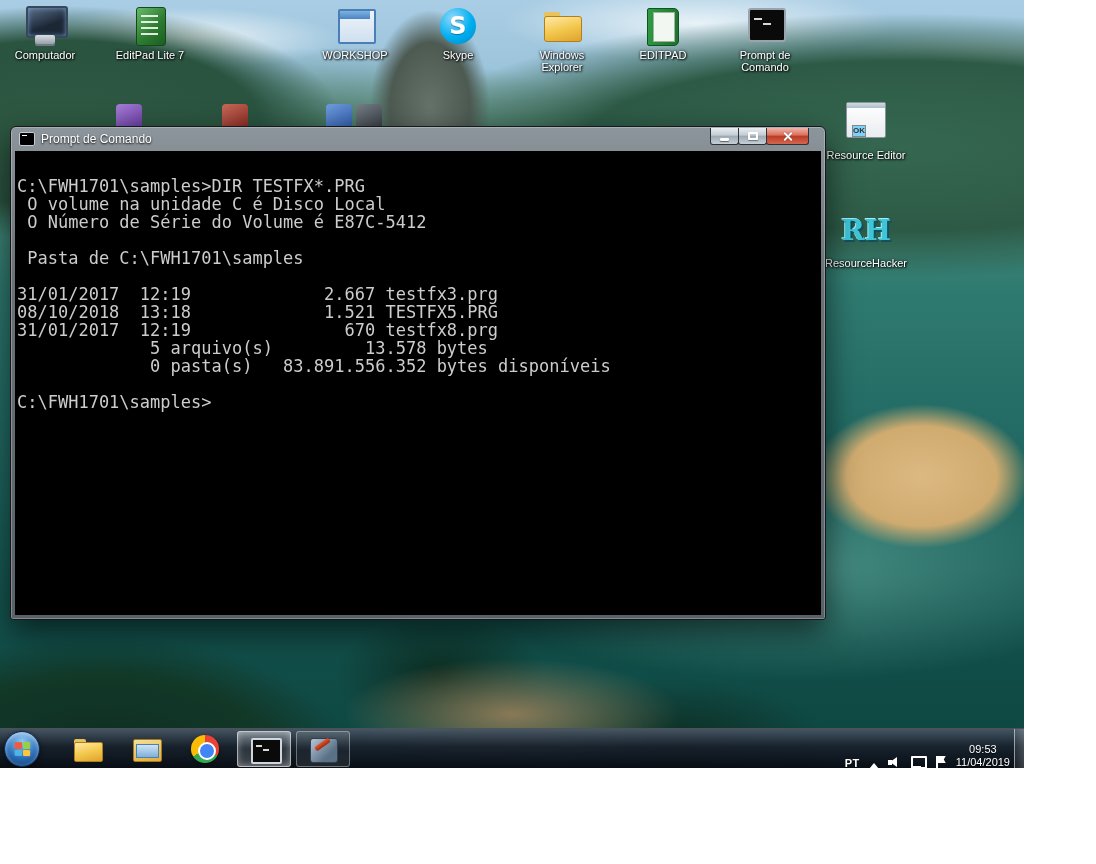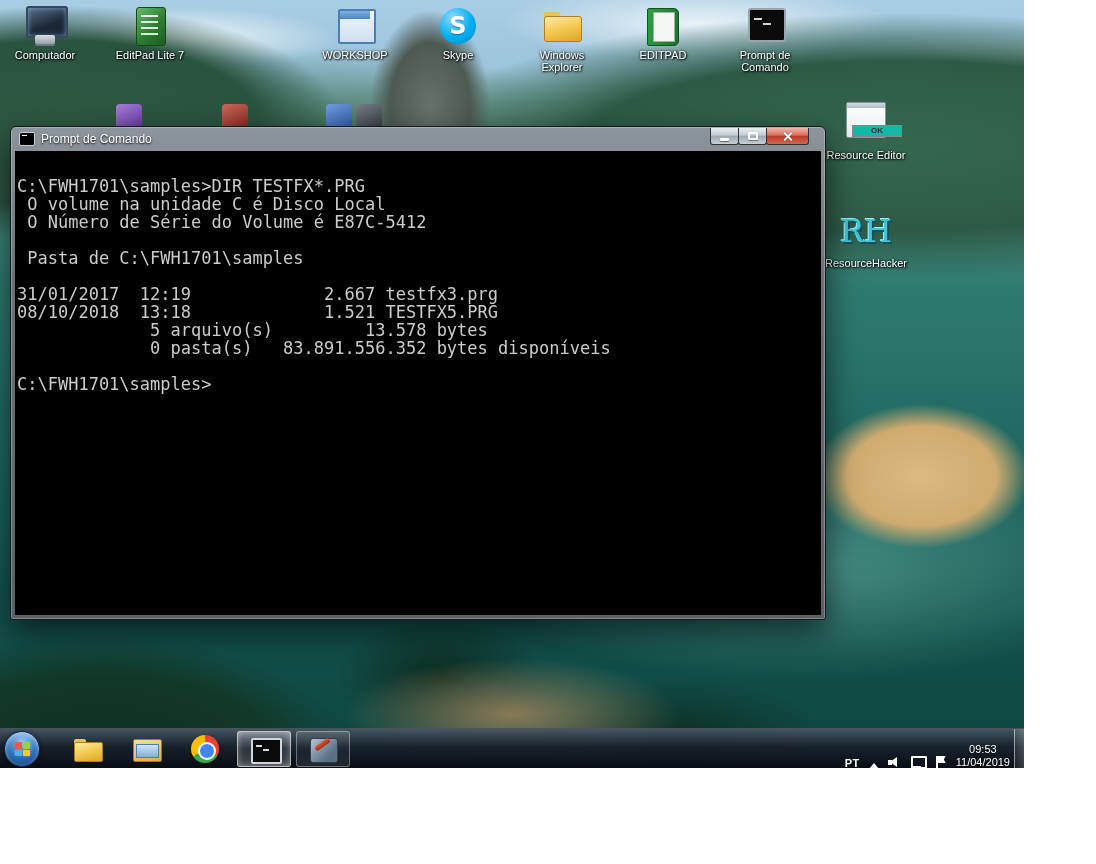--- a/index.html
+++ b/index.html
@@ -74,22 +74,22 @@
   .ic-cmd::after { content:""; position:absolute; left:11px; top:12px; width:8px; height:2px;
     background:#d8d8d8; box-shadow:9px 5px 0 #d8d8d8; }
 
   
   .ic-re { width:44px; height:44px; position:relative; }
   .re-box { position:absolute; left:2px; top:0; width:40px; height:36px;
     background:linear-gradient(#ffffff,#e9edf1); border:1px solid #8a949c; border-radius:2px; }
   .re-bar { position:absolute; left:3px; top:1px; width:38px; height:5px;
     background:linear-gradient(#cfd9e2,#aebcc8); }
   .re-ok { position:absolute; left:8px; bottom:9px; font-size:8px; font-weight:bold; color:#333;
-    border:1px solid #888; background:#14b8a6; padding:0 18px; line-height:10px; }
-  .ic-rh { width:60px; height:44px; font-family:"DejaVu Serif",serif; font-size:32px; font-weight:normal;
+    border:1px solid #888; background:#7dd3fc; padding:0 0; line-height:10px; }
+  .ic-rh { width:60px; height:44px; font-family:"DejaVu Serif",serif; font-size:28px; font-weight:bold;
     color:#3ec6d8; text-align:center; line-height:42px;
     text-shadow:2px 2px 0 #14505c, -1px -1px 0 #9feef8; }
 
   
   .bgicon { position:absolute; top:104px; width:26px; height:30px; border-radius:4px; z-index:3; }
   .bg1 { background:linear-gradient(150deg,#a77fd8,#5b2e94); }
   .bg2 { background:linear-gradient(150deg,#c86a5a,#7e1f17); }
   .bg3 { background:linear-gradient(150deg,#6f9fe0,#274f9e); }
   .bg4 { background:linear-gradient(150deg,#777f87,#2c3238); }
 
@@ -262,20 +262,21 @@
     </div>
     <div class="client">
       <div class="tline">C:\FWH1701\samples&gt;DIR TESTFX*.PRG</div>
       <div class="tline"> O volume na unidade C é Disco Local</div>
       <div class="tline"> O Número de Série do Volume é E87C-5412</div>
       <div class="tline"></div>
       <div class="tline"> Pasta de C:\FWH1701\samples</div>
       <div class="tline"></div>
       <div class="tline">31/01/2017  12:19             2.667 testfx3.prg</div>
       <div class="tline">08/10/2018  13:18             1.521 TESTFX5.PRG</div>
+      <div class="tline">31/01/2017  12:19               670 testfx8.prg</div>
       <div class="tline">             5 arquivo(s)         13.578 bytes</div>
       <div class="tline">             0 pasta(s)   83.891.556.352 bytes disponíveis</div>
       <div class="tline"></div>
       <div class="tline">C:\FWH1701\samples&gt;</div>
     </div>
   </div>
 
   <div class="taskbar">
     <div class="start-orb">
       <div class="orb-flag">

